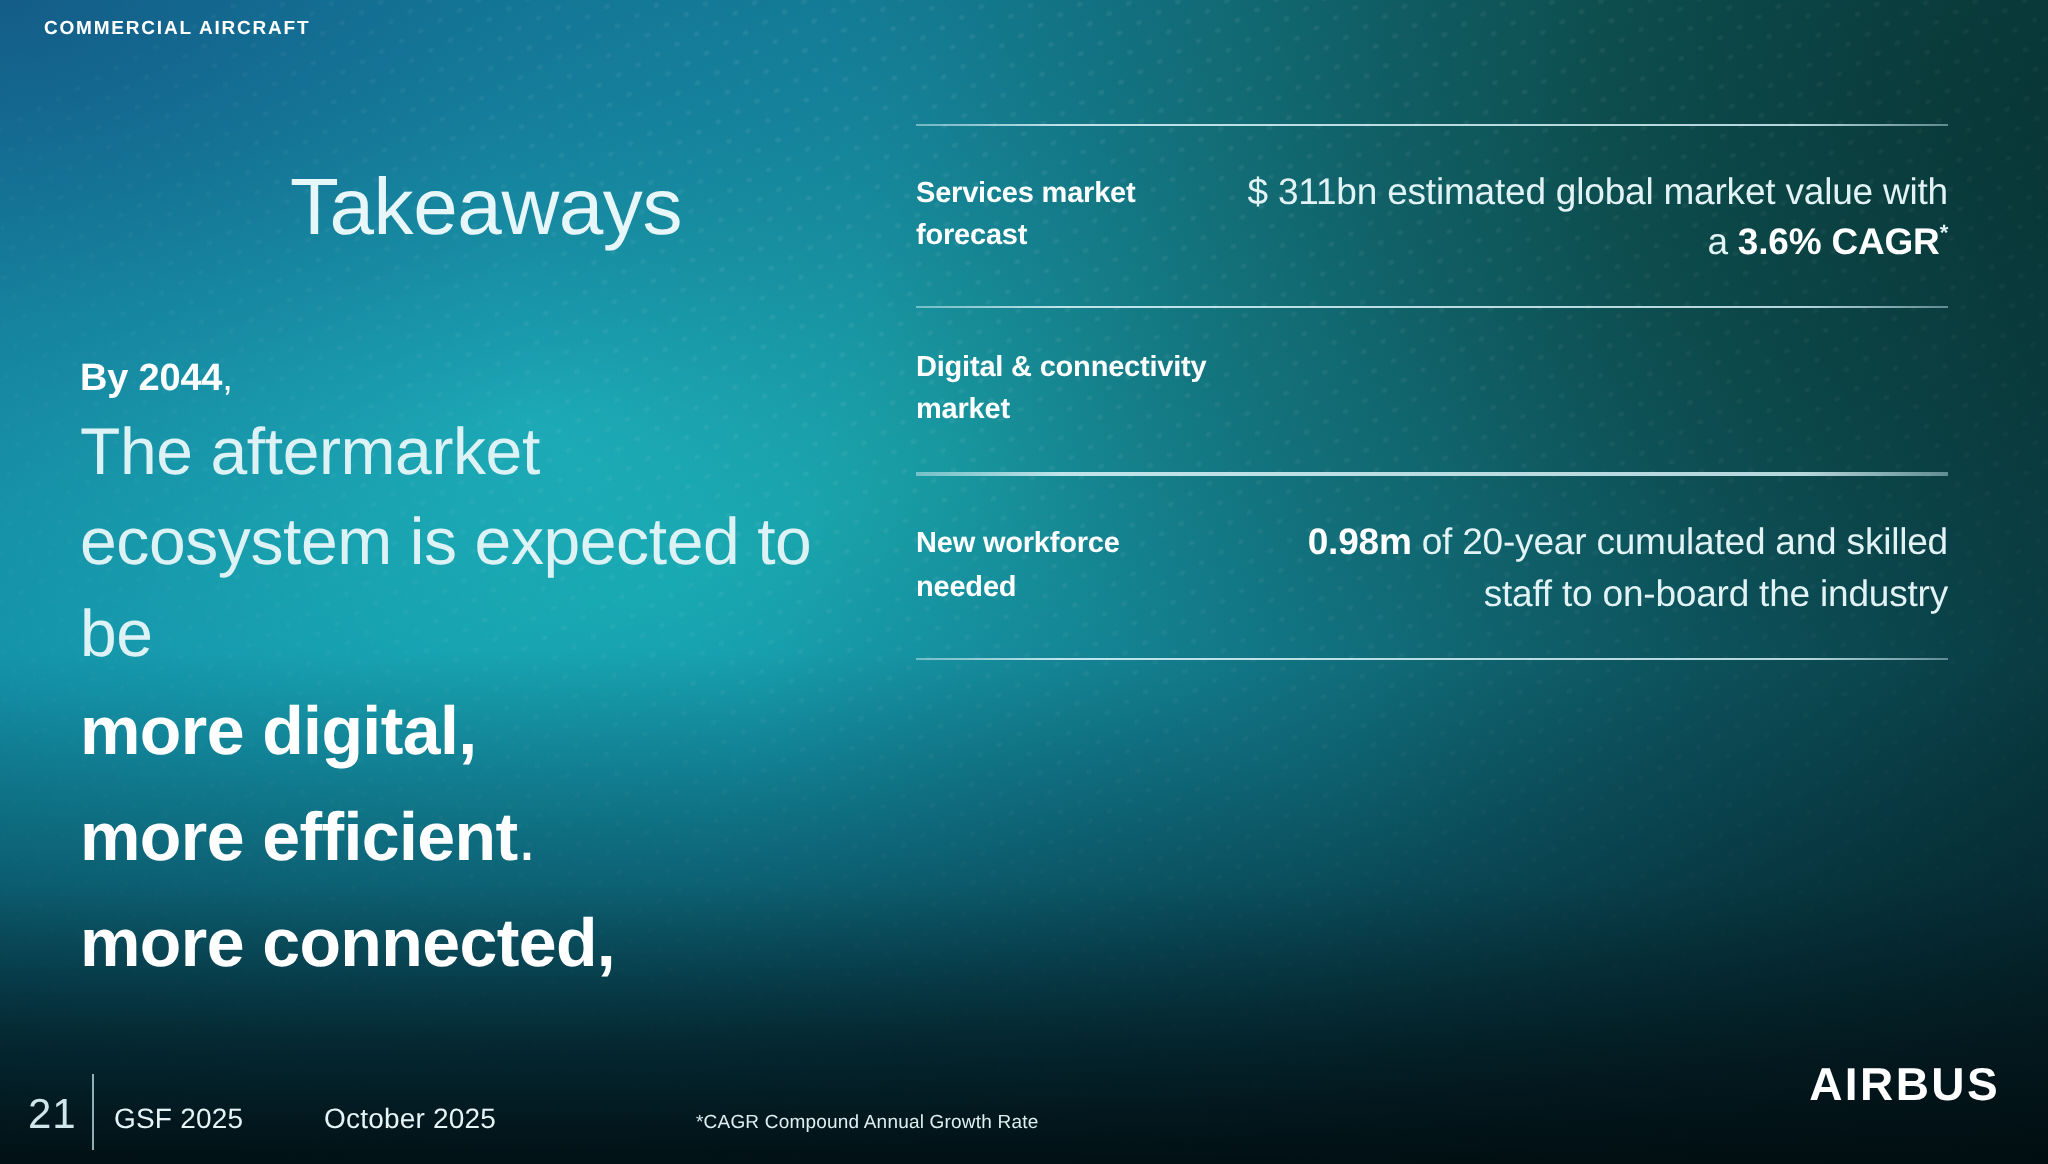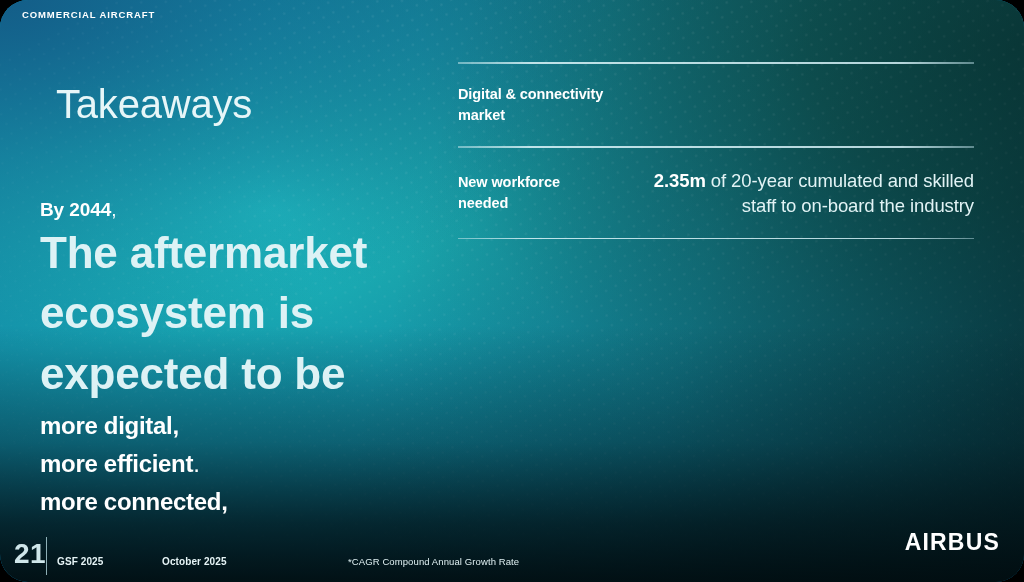--- a/index.html
+++ b/index.html
@@ -8,21 +8,20 @@
     background: #000;
   }
   .slide {
     position: relative;
     width: 1024px;
     height: 582px;
     overflow: hidden;
     font-family: "Liberation Sans", sans-serif;
     color: #ffffff;
     background-color: #0369a1;
-    border-radius: 28px;
   }
 
   
   .bg-base {
     position: absolute;
     inset: 0;
     background:
       radial-gradient(115% 95% at 26% 36%, #1fc0c4 0%, #19aab4 17%, #1494ab 33%, #10819c 48%, #0c6a86 62%, #09516a 74%, #073c51 85%, #052b3c 100%);
   }
   .bg-green {
@@ -95,42 +94,43 @@
     top: 84px;
     width: 390px;
   }
   .title {
     font-size: 40px;
     font-weight: 300;
     line-height: 1;
     color: #e7f6f8;
     margin-left: 16px;
     letter-spacing: -0.2px;
+    text-align: center;
   }
   .lede {
-    margin-top: 74px;
+    margin-top: 54px;
   }
   .lede-year {
     font-size: 19px;
     font-weight: bold;
     line-height: 1.25;
     color: #ffffff;
     letter-spacing: -0.1px;
   }
   .lede-year .comma { font-weight: 300; }
   .lede-light {
-    font-size: 44px;
-    font-weight: 700;
+    font-size: 33px;
+    font-weight: 400;
     line-height: 1.38;
     color: #ddf2f5;
     letter-spacing: -0.2px;
     margin-top: 1px;
   }
   .lede-bold {
-    font-size: 24px;
+    font-size: 34px;
     font-weight: bold;
     line-height: 1.46;
     color: #ffffff;
     letter-spacing: -0.3px;
     margin-top: 3px;
   }
   .lede-bold .period { font-weight: 300; }
 
   
   .right-col {
@@ -184,38 +184,38 @@
     position: absolute;
     left: 0;
     right: 0;
     bottom: 0;
     height: 56px;
   }
   .page-num {
     position: absolute;
     left: 14px;
     bottom: 12px;
-    font-size: 28px;
-    font-weight: 700;
+    font-size: 21px;
+    font-weight: 400;
     color: #cfe6ea;
     letter-spacing: 0.5px;
   }
   .page-divider {
     position: absolute;
     left: 46px;
     bottom: 7px;
     width: 1px;
     height: 38px;
     background: rgba(190,225,232,0.75);
   }
   .foot-item {
     position: absolute;
     bottom: 15px;
-    font-size: 10px;
-    font-weight: bold;
+    font-size: 14px;
+    font-weight: normal;
     color: #e6f4f6;
     letter-spacing: 0.1px;
   }
   .foot-event { left: 57px; }
   .foot-date  { left: 162px; }
   .foot-note  {
     left: 348px;
     font-weight: normal;
     font-size: 9.5px;
     color: #dfeff1;
@@ -253,32 +253,36 @@
       <div class="lede-light">The aftermarket ecosystem is expected to be</div>
       <div class="lede-bold">more digital,</div>
       <div class="lede-bold"><span>more efficient</span><span class="period">.</span></div>
       <div class="lede-bold">more connected,</div>
     </div>
   </div>
 
   <div class="right-col">
 
     <div class="rule"></div>
+    <div class="row">
+      <div class="row-label">Services market forecast</div>
+      <div class="row-value"><span>$ 311bn estimated global market value with a </span><b>3.6% CAGR</b><span class="sup">*</span><span></span></div>
+    </div>
 
     <div class="rule"></div>
     <div class="row">
       <div class="row-label">Digital &amp; connectivity market</div>
     </div>
 
     <div class="rule"></div>
 
     <div class="rule"></div>
     <div class="row">
       <div class="row-label">New workforce needed</div>
-      <div class="row-value"><span></span><b>2.35m</b><span class="sup"></span><span> of 20-year cumulated and skilled staff to on-board the industry</span></div>
+      <div class="row-value"><span></span><b>0.98m</b><span class="sup"></span><span> of 20-year cumulated and skilled staff to on-board the industry</span></div>
     </div>
 
     <div class="rule"></div>
   </div>
 
   <div class="footer">
     <div class="page-num">21</div>
     <div class="page-divider"></div>
     <div class="foot-item foot-event">GSF 2025</div>
     <div class="foot-item foot-date">October 2025</div>

